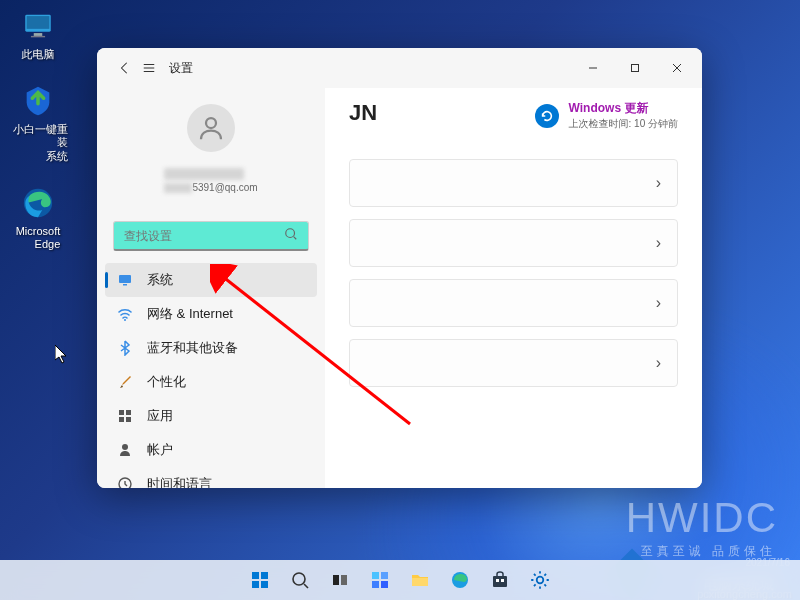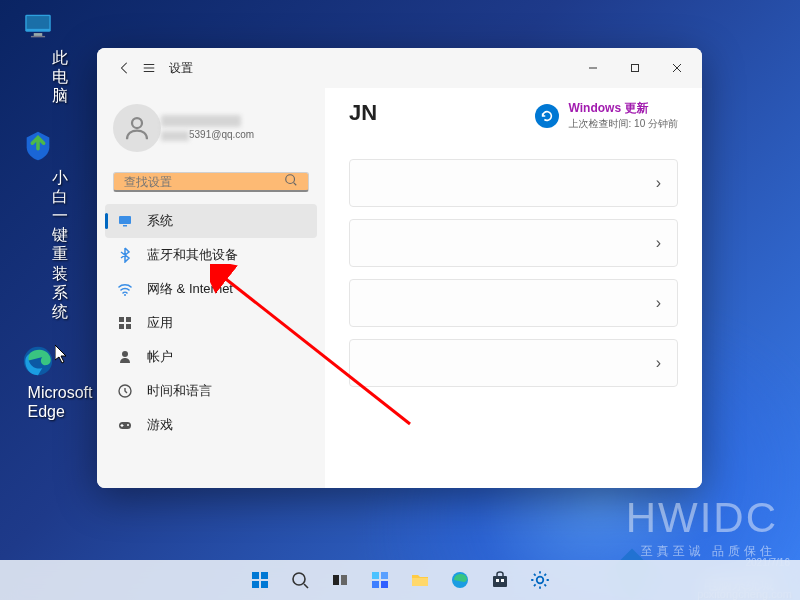--- a/index.html
+++ b/index.html
@@ -5,45 +5,45 @@
     * { margin: 0; padding: 0; box-sizing: border-box; font-family: "Segoe UI", "Microsoft YaHei", sans-serif; }
     body { width: 800px; height: 600px; overflow: hidden; position: relative; background: linear-gradient(135deg, #0a2463 0%, #1e3a8a 40%, #3b82f6 100%); }
     
     
     .wallpaper-bloom { position: absolute; bottom: -100px; right: -50px; width: 500px; height: 400px; background: radial-gradient(ellipse, rgba(96,165,250,0.6), rgba(37,99,235,0.3), transparent 70%); transform: rotate(-20deg); filter: blur(8px); }
     
     
     .desktop-icons { position: absolute; top: 8px; left: 8px; display: flex; flex-direction: column; gap: 22px; }
     .desktop-icon { display: flex; flex-direction: column; align-items: center; width: 60px; cursor: pointer; }
     .desktop-icon .icon-img { width: 36px; height: 36px; margin-bottom: 4px; display: flex; align-items: center; justify-content: center; }
-    .desktop-icon .icon-label { color: white; font-size: 16px; text-align: left; text-shadow: 1px 1px 2px rgba(0,0,0,0.8); line-height: 1.2; margin-left: 44px; }
+    .desktop-icon .icon-label { color: white; font-size: 11px; text-align: right; text-shadow: 1px 1px 2px rgba(0,0,0,0.8); line-height: 1.2; }
     .desktop-icon.selected { background: rgba(255,255,255,0.15); border: 1px solid rgba(255,255,255,0.3); }
     
     
     .settings-window { position: absolute; top: 48px; left: 97px; width: 605px; height: 440px; background: #f8f8f8; border-radius: 8px; box-shadow: 0 10px 40px rgba(0,0,0,0.4); display: flex; flex-direction: column; overflow: hidden; }
     
     .titlebar { height: 40px; display: flex; align-items: center; padding: 0 4px; background: #f6f6f6; }
     .titlebar-left { display: flex; align-items: center; padding-left: 12px; }
     .titlebar-btn { width: 24px; height: 24px; display: flex; align-items: center; justify-content: center; cursor: pointer; color: #444; }
     .titlebar-title { font-size: 12px; color: #222; margin-left: 8px; }
     .titlebar-right { margin-left: auto; display: flex; }
     .win-btn { width: 42px; height: 32px; display: flex; align-items: center; justify-content: center; cursor: pointer; color: #444; font-size: 10px; }
     
     .settings-body { flex: 1; display: flex; overflow: hidden; }
     
     
     .sidebar { width: 228px; padding: 8px 0 8px 0; background: #f6f6f6; overflow-y: auto; }
-    .account-block { display: flex; align-items: center; padding: 8px 16px; gap: 0; }
+    .account-block { display: flex; align-items: center; padding: 8px 16px; gap: 16px; flex-direction: column; }
     .avatar { width: 48px; height: 48px; border-radius: 50%; background: #e0e0e0; display: flex; align-items: center; justify-content: center; }
     .account-text { display: flex; flex-direction: column; gap: 2px; }
     .account-name-blur { width: 80px; height: 12px; background: #d5d5d5; filter: blur(2px); border-radius: 2px; }
     .account-email { font-size: 10px; color: #666; }
     .account-email-blur { display: inline-block; width: 28px; height: 10px; background: #d5d5d5; filter: blur(2px); vertical-align: middle; }
     
-    .search-box { margin: 12px 16px 12px 16px; height: 20px; background: #fdba74; border: 1px solid #d0d0d0; border-bottom: 2px solid #888; border-radius: 3px; display: flex; align-items: center; padding: 0 10px; }
+    .search-box { margin: 20px 16px 12px 16px; height: 30px; background: #5eead4; border: 1px solid #d0d0d0; border-bottom: 2px solid #888; border-radius: 3px; display: flex; align-items: center; padding: 0 10px; }
     .search-box input { flex: 1; border: none; outline: none; font-size: 12px; color: #666; background: transparent; }
     .search-box .search-icon { color: #666; }
     
     .nav-list { display: flex; flex-direction: column; padding: 0 8px; }
     .nav-item { height: 34px; display: flex; align-items: center; gap: 14px; padding: 0 12px; border-radius: 4px; cursor: pointer; font-size: 13px; color: #222; position: relative; }
     .nav-item.active { background: #e6e6e6; }
     .nav-item.active::before { content: ''; position: absolute; left: 0; top: 9px; bottom: 9px; width: 3px; background: #0067c0; border-radius: 2px; }
     .nav-icon { width: 16px; height: 16px; display: flex; align-items: center; justify-content: center; flex-shrink: 0; }
     
     
@@ -183,33 +183,42 @@
               <svg width="16" height="16" viewBox="0 0 16 16">
                 <rect x="2" y="3" width="12" height="8" rx="1" fill="#3a8ee6"></rect>
                 <rect x="6" y="12" width="4" height="1.5" fill="#3a8ee6"></rect>
               </svg>
             </span>
           <span>系统</span>
         </div>
         <div class="nav-item">
           <span class="nav-icon">
               <svg width="16" height="16" viewBox="0 0 16 16">
-                <path d="M8 1 L8 15 L12 11 L4 5 M8 1 L12 5 L4 11" stroke="#3a8ee6" stroke-width="1.5" fill="none"></path>
-              </svg>
-            </span>
-          <span>蓝牙和其他设备</span>
-        </div>
-        <div class="nav-item">
-          <span class="nav-icon">
-              <svg width="16" height="16" viewBox="0 0 16 16">
                 <path d="M2 6 C5 3 11 3 14 6 M4 9 C6 7 10 7 12 9 M6 12 C7 11 9 11 10 12" stroke="#3a8ee6" stroke-width="1.6" fill="none" stroke-linecap="round"></path>
                 <circle cx="8" cy="14" r="1" fill="#3a8ee6"></circle>
               </svg>
             </span>
           <span>网络 &amp; Internet</span>
+        </div>
+        <div class="nav-item">
+          <span class="nav-icon">
+              <svg width="16" height="16" viewBox="0 0 16 16">
+                <path d="M8 1 L8 15 L12 11 L4 5 M8 1 L12 5 L4 11" stroke="#3a8ee6" stroke-width="1.5" fill="none"></path>
+              </svg>
+            </span>
+          <span>蓝牙和其他设备</span>
+        </div>
+        <div class="nav-item">
+          <span class="nav-icon">
+              <svg width="16" height="16" viewBox="0 0 16 16">
+                <path d="M13 2 L14 3 L7 10 L5 11 L6 9 Z" fill="#c97c1e"></path>
+                <path d="M5 11 L3 14 L6 13 Z" fill="#6b4a1a"></path>
+              </svg>
+            </span>
+          <span>个性化</span>
         </div>
         <div class="nav-item">
           <span class="nav-icon">
               <svg width="16" height="16" viewBox="0 0 16 16">
                 <rect x="2" y="2" width="5" height="5" fill="#555"></rect>
                 <rect x="9" y="2" width="5" height="5" fill="#555"></rect>
                 <rect x="2" y="9" width="5" height="5" fill="#555"></rect>
                 <rect x="9" y="9" width="5" height="5" fill="#555"></rect>
               </svg>
             </span>

